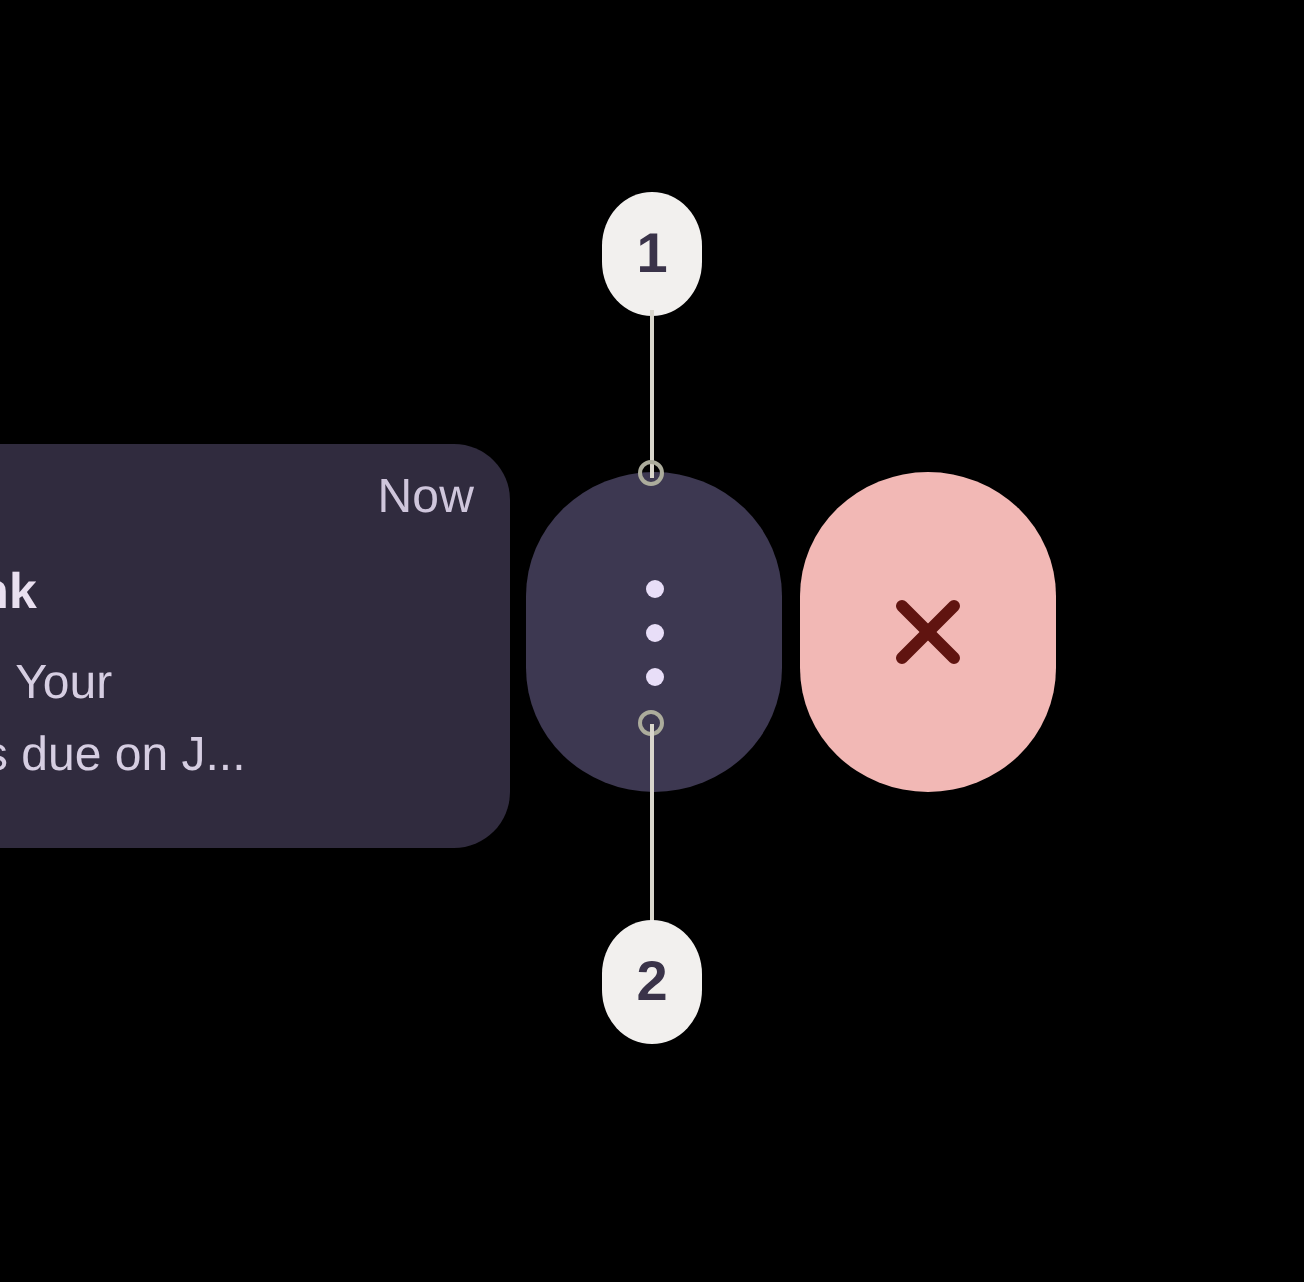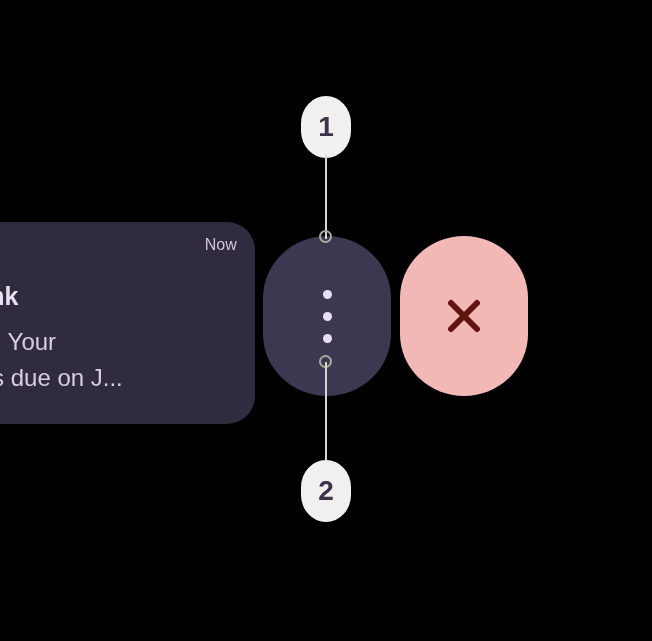--- a/index.html
+++ b/index.html
@@ -31,21 +31,21 @@
     height: 202px;
     background: #302B3E;
     border-radius: 28px;
     box-sizing: border-box;
     padding: 16px 18px 14px 20px;
   }
   .card-timestamp {
     position: absolute;
     right: 18px;
     top: 15px;
-    font-size: 16px;
+    font-size: 24px;
     color: #CFC6DC;
     letter-spacing: 0.1px;
     line-height: 1;
   }
   .card-title {
     position: absolute;
     left: 20px;
     top: 62px;
     font-size: 25px;
     font-weight: 700;

